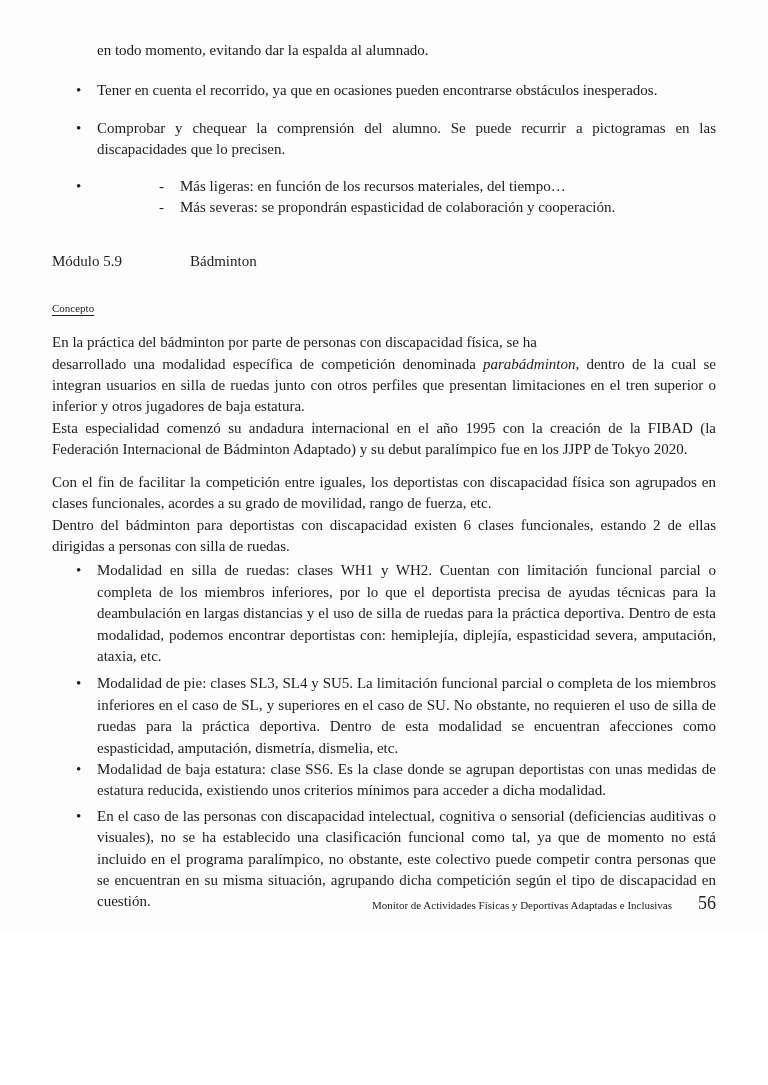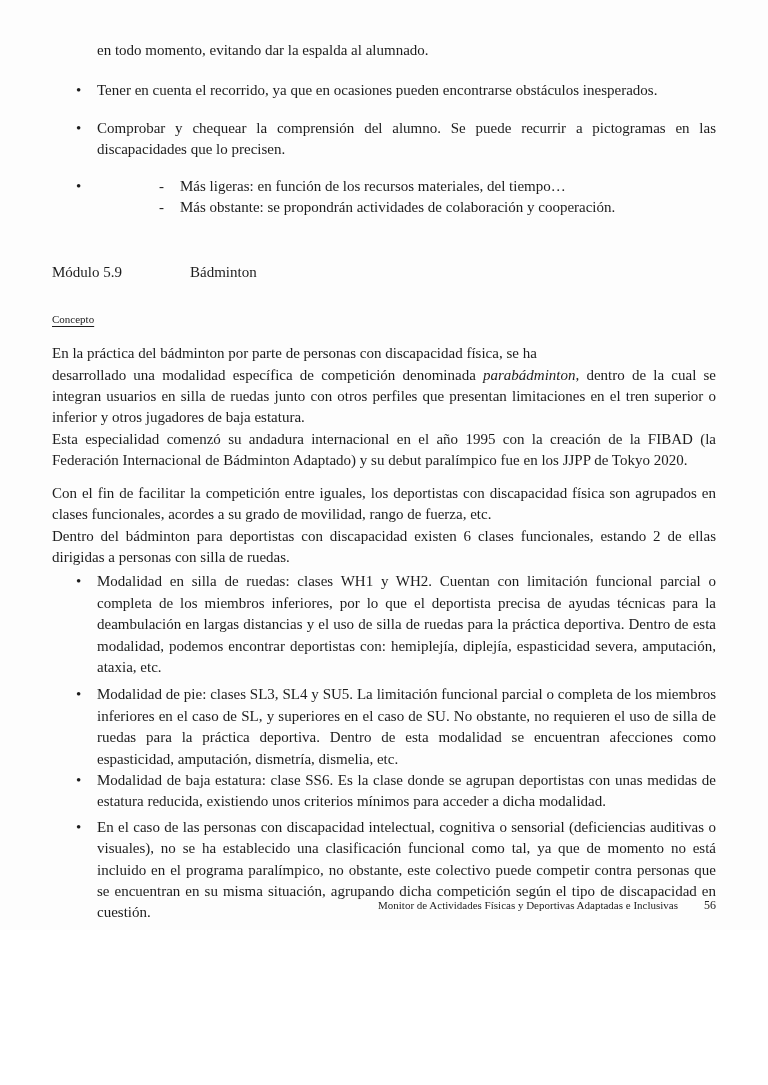--- a/index.html
+++ b/index.html
@@ -43,21 +43,21 @@
   .subitem .mark {
     position: absolute;
     left: 107px;
     top: 0;
   }
 
   .mt-b1 { margin-top: 19px; }
   .mt-b2 { margin-top: 16px; }
   .mt-b3 { margin-top: 15px; }
 
-  .module-row { margin-top: 44px; }
+  .module-row { margin-top: 33px; }
   .module-num { display: inline-block; width: 138px; }
 
   .heading {
     font-size: 11px;
     font-weight: normal;
     text-decoration: underline;
     text-underline-offset: 3px;
   }
   .mt-concepto { margin-top: 25px; }
   .mt-para1 { margin-top: 13px; }
@@ -74,37 +74,37 @@
     position: absolute;
     right: 52px;
     bottom: 18px;
     display: flex;
     align-items: baseline;
     gap: 26px;
     font-size: 11px;
     line-height: 14px;
     color: #222222;
   }
-  .footer .pagenum { font-size: 12px; }
+  .footer .pagenum { font-size: 18px; }
 </style>
 </head>
 <body>
 
 <div class="page">
   <div class="content">
 
     <p class="indent">en todo momento, evitando dar la espalda al alumnado.</p>
 
     <div class="bullet mt-b1"><span class="mark">•</span><span>Tener en cuenta el recorrido, ya que en ocasiones pueden encontrarse obstáculos inesperados.</span></div>
 
     <div class="bullet mt-b2"><span class="mark">•</span><span>Comprobar y chequear la comprensión del alumno. Se puede recurrir a pictogramas en las discapacidades que lo precisen.</span></div>
 
     <div class="bullet mt-b3"><span class="mark">•</span></div>
     <div class="subitem"><span class="mark">-</span><span>Más ligeras: en función de los recursos materiales, del tiempo…</span></div>
-    <div class="subitem"><span class="mark">-</span><span>Más obstante: se propondrán actividades de colaboración y cooperación.</span></div>
+    <div class="subitem"><span class="mark">-</span><span>Más severas: se propondrán espasticidad de colaboración y cooperación.</span></div>
 
     <div class="module-row"><span class="module-num">Módulo 5.9</span><span>Bádminton</span></div>
 
     <h3 class="heading mt-concepto">Concepto</h3>
 
     <p class="justify preline mt-para1"><span>En la práctica del bádminton por parte de personas con discapacidad física, se ha
 desarrollado una modalidad específica de competición denominada </span><span class="italic">parabádminton</span><span>, dentro de la cual se integran usuarios en silla de ruedas junto con otros perfiles que presentan limitaciones en el tren superior o inferior y otros jugadores de baja estatura.</span></p>
     <p class="justify">Esta especialidad comenzó su andadura internacional en el año 1995 con la creación de la FIBAD (la Federación Internacional de Bádminton Adaptado) y su debut paralímpico fue en los JJPP de Tokyo 2020.</p>
 
 

